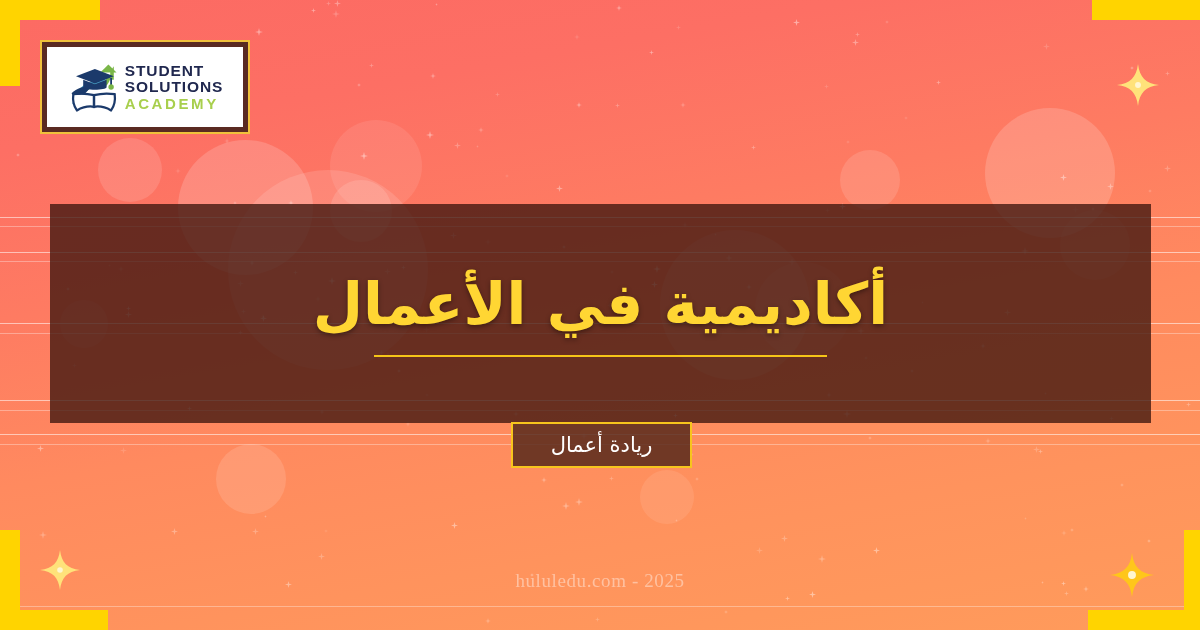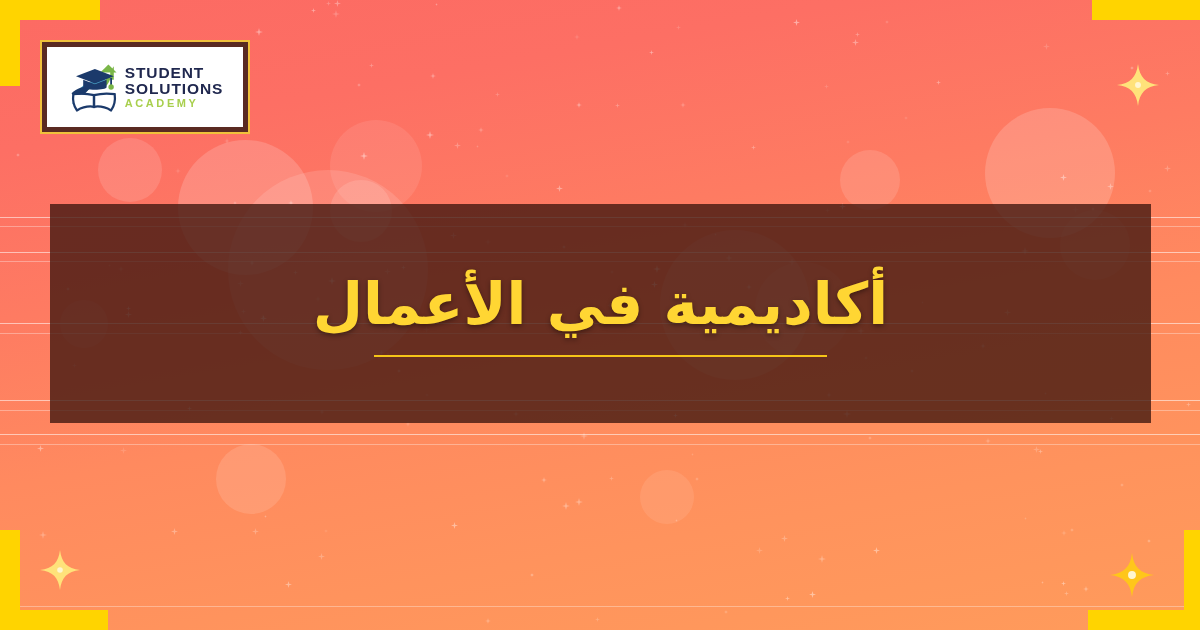--- a/index.html
+++ b/index.html
@@ -126,21 +126,21 @@
   .logo-words .l2 {
     font-family: "Liberation Sans", sans-serif;
     font-weight: 700;
     font-size: 15.5px;
     letter-spacing: 0.9px;
     color: #20284f;
   }
   .logo-words .l3 {
     font-family: "Liberation Sans", sans-serif;
     font-weight: 700;
-    font-size: 11px;
+    font-size: 15px;
     letter-spacing: 2.6px;
     color: #a8cf4d;
     margin-top: 1px;
   }
 
   
   .academy-name {
     position: absolute;
     top: 72px;
     left: 258px;
@@ -479,15 +479,19 @@
     </div>
   </div>
 
 
   <div class="title-banner"></div>
   <div class="title-wrap">
     <h1 class="main-title">أكاديمية في الأعمال</h1>
     <div class="title-rule"></div>
   </div>
 
-
+  <div class="badge">
+    <span class="badge-text">ريادة أعمال</span>
+  </div>
+
+  <div class="footer">hululedu.com - 2025</div>
 
 </div>
 
 </body></html>

